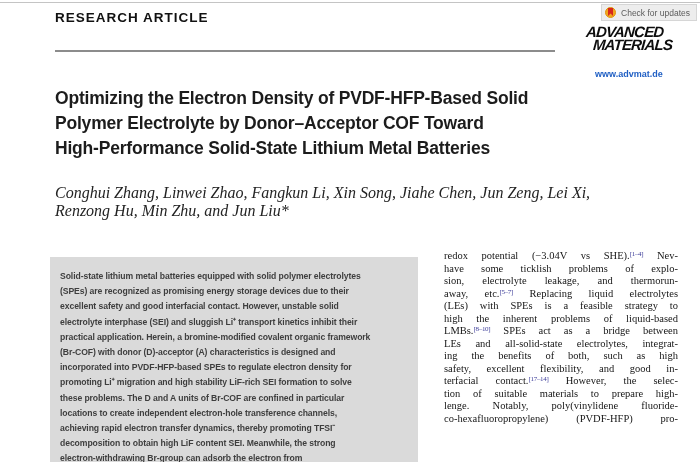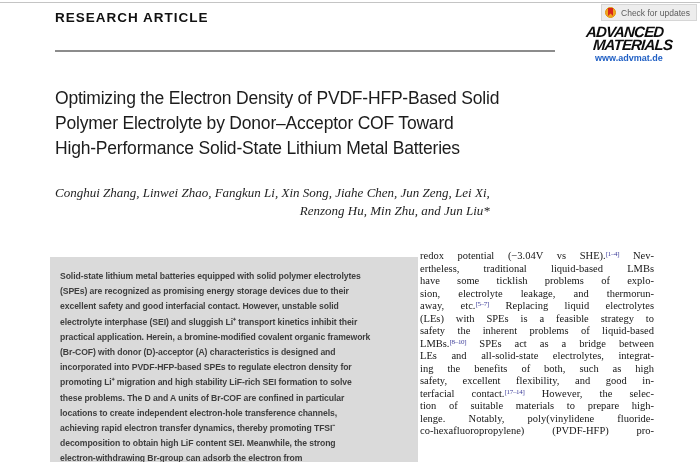--- a/index.html
+++ b/index.html
@@ -33,49 +33,49 @@
     font-size:13.5px;font-weight:800;letter-spacing:1px;color:#111;
   }
   .rule{position:absolute;left:55px;top:50px;width:500px;height:2px;background:#8c8c8c;}
   .logo{position:absolute;top:26px;right:28px;text-align:left;}
   .logo-line{
     font-style:italic;font-weight:900;font-size:15px;line-height:12px;
     letter-spacing:-0.8px;color:#0d0d0d;transform:skewX(-4deg);
   }
   .logo-line2{margin-left:7px;margin-top:1px;}
   .logo-url{
-    margin-top:2px;text-align:center;font-size:9px;font-weight:bold;
+    margin-top:18px;text-align:center;font-size:9px;font-weight:bold;
     color:#2160c4;cursor:pointer;
   }
 
   
   .title-block{position:absolute;left:55px;top:86px;}
   .title-line{
-    font-size:17.5px;font-weight:normal;letter-spacing:-0.2px;
+    font-size:17.5px;font-weight:bold;letter-spacing:-0.2px;
     line-height:24.8px;color:#1c1c1c;white-space:nowrap;
   }
   .authors-block{position:absolute;left:55px;top:184px;font-family:"Liberation Serif",serif;}
   .author-line{
-    font-style:italic;font-size:13px;line-height:17.5px;color:#232323;white-space:nowrap;text-align:right;
+    font-style:italic;font-size:16px;line-height:17.5px;color:#232323;white-space:nowrap;
   }
 
   
   .abstract-box{
     position:absolute;left:50px;top:257px;width:368px;height:220px;
     background:#dadada;box-sizing:border-box;padding:11px 8px 0 10px;
   }
   .squeeze{transform:scaleX(0.9);transform-origin:0 0;width:111%;}
   .abs-line{
     font-size:9.6px;font-weight:bold;letter-spacing:-0.1px;
     line-height:15.2px;color:#3e3e3e;white-space:nowrap;
   }
 
   
   .body-col{
-    position:absolute;left:420px;top:250px;width:234px;
+    position:absolute;left:444px;top:250px;width:234px;
     font-family:"Liberation Serif",serif;
   }
   .body-line{
     font-size:10.5px;line-height:12.5px;color:#151515;
     text-align:justify;text-align-last:justify;
   }
   .ref{
     font-size:7px;color:#3c3c99;letter-spacing:-0.3px;
     vertical-align:3px;line-height:0;cursor:pointer;
   }
@@ -125,26 +125,25 @@
       <div class="abs-line">these problems. The D and A units of Br-COF are confined in particular</div>
       <div class="abs-line">locations to create independent electron-hole transference channels,</div>
       <div class="abs-line">achieving rapid electron transfer dynamics, thereby promoting TFSI⁻</div>
       <div class="abs-line">decomposition to obtain high LiF content SEI. Meanwhile, the strong</div>
       <div class="abs-line">electron-withdrawing Br-group can adsorb the electron from</div>
     </div>
 </div>
 
 <div class="body-col">
     <div class="body-line">redox potential (−3.04V vs SHE).<sup class="ref">[1–4]</sup> Nev-</div>
-    <div class="body-line">ertheless, traditional liquid-based LMBs</div>
     <div class="body-line">have some ticklish problems of explo-</div>
     <div class="body-line">sion, electrolyte leakage, and thermorun-</div>
     <div class="body-line">away, etc.<sup class="ref">[5–7]</sup> Replacing liquid electrolytes</div>
     <div class="body-line">(LEs) with SPEs is a feasible strategy to</div>
-    <div class="body-line">safety the inherent problems of liquid-based</div>
+    <div class="body-line">high the inherent problems of liquid-based</div>
     <div class="body-line">LMBs.<sup class="ref">[8–10]</sup> SPEs act as a bridge between</div>
     <div class="body-line">LEs and all-solid-state electrolytes, integrat-</div>
     <div class="body-line">ing the benefits of both, such as high</div>
     <div class="body-line">safety, excellent flexibility, and good in-</div>
     <div class="body-line">terfacial contact.<sup class="ref">[17–14]</sup> However, the selec-</div>
     <div class="body-line">tion of suitable materials to prepare high-</div>
     <div class="body-line">lenge. Notably, poly(vinylidene fluoride-</div>
     <div class="body-line">co-hexafluoropropylene) (PVDF-HFP) pro-</div>
   </div>
 

